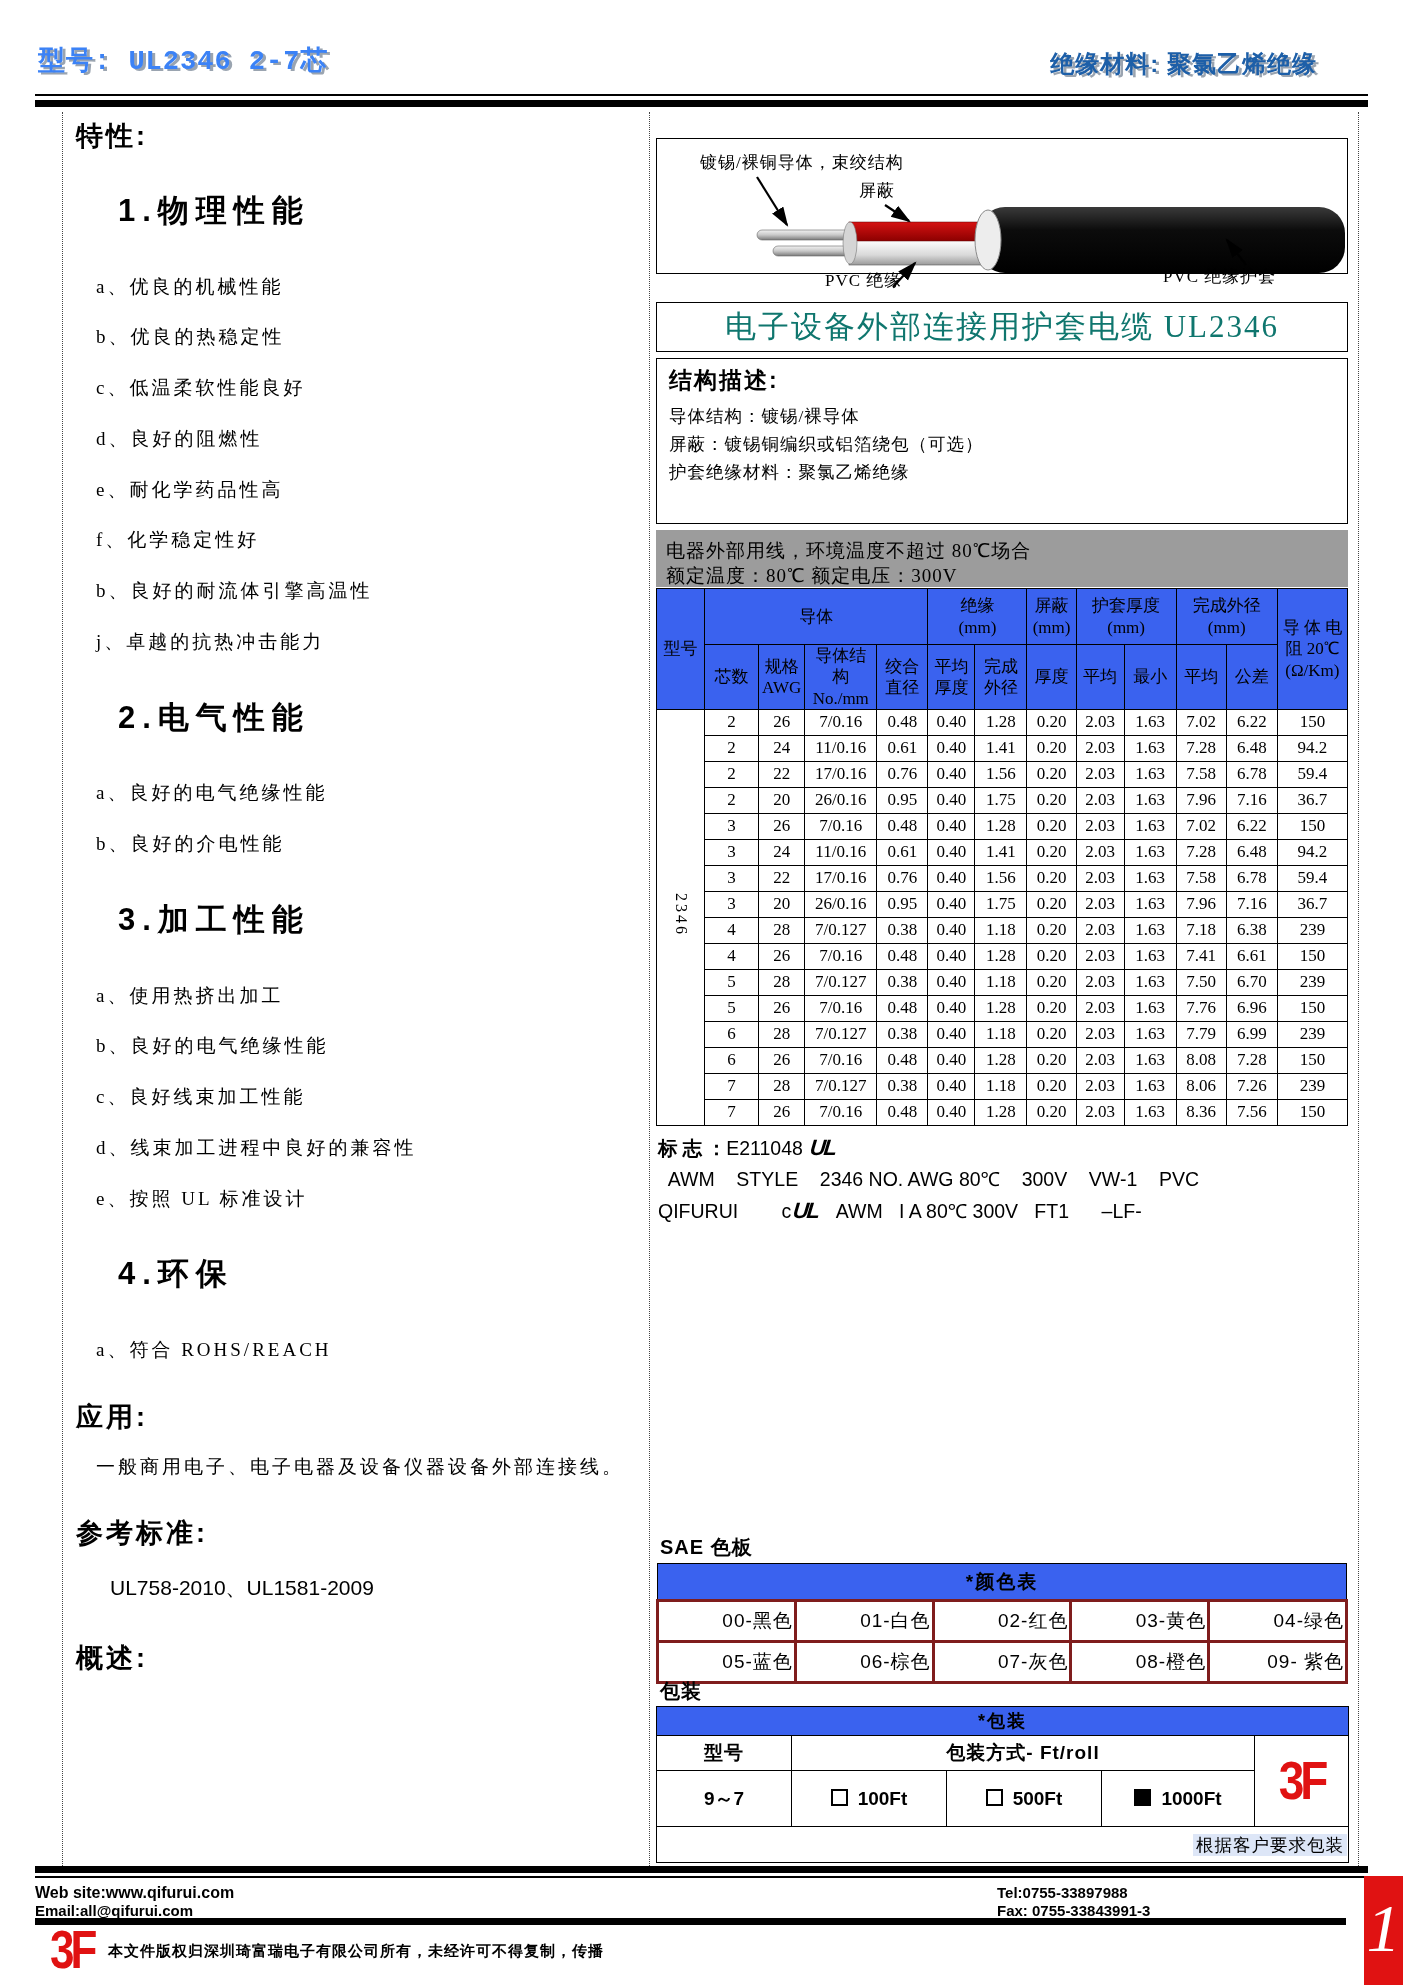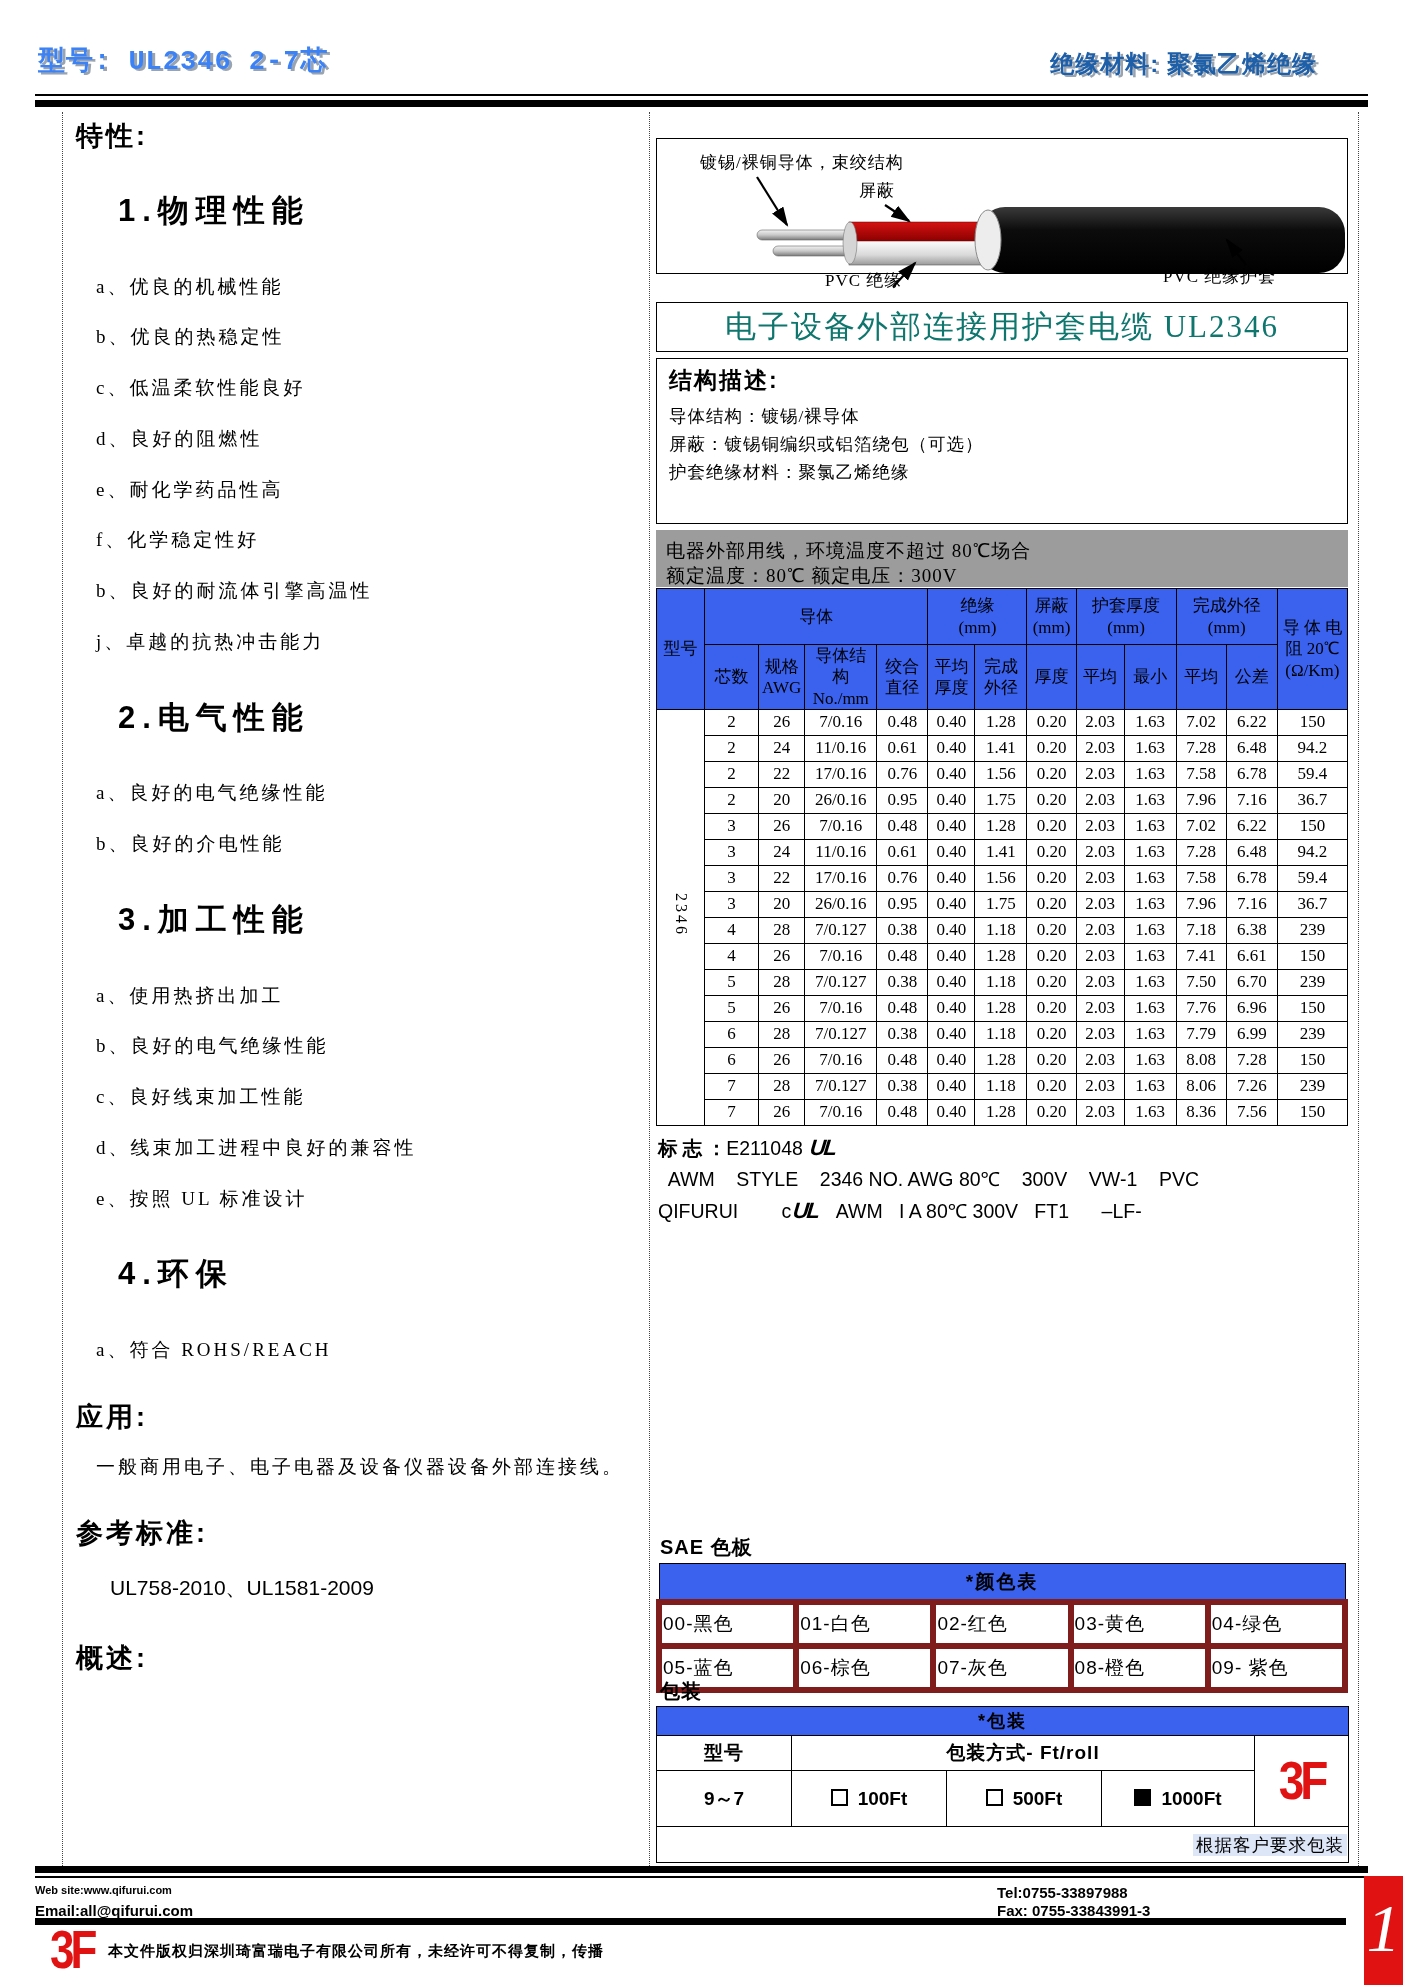--- a/index.html
+++ b/index.html
@@ -49,37 +49,37 @@
   .vert{display:inline-block;writing-mode:vertical-rl;font-size:16px;letter-spacing:3px;}
   
   .mark-block{position:absolute;left:658px;top:1132px;width:692px;font-size:19.5px;line-height:31px;}
   .mark-block span{white-space:pre;}
   .ulmark{display:inline-block;font-weight:900;font-style:italic;font-size:22px;
           letter-spacing:-2px;transform:skewX(-6deg);padding:0 2px;}
   
   .sec-label{position:absolute;left:660px;font-weight:900;font-size:20px;letter-spacing:1px;}
   .color-table{position:absolute;left:656px;top:1563px;width:692px;border-collapse:collapse;table-layout:fixed;}
   .color-table th{background:#3a62ef;border:1px solid #000;height:33px;font-size:19px;font-weight:bold;letter-spacing:2px;}
-  .color-table td{border:6px solid #7f1d1d;height:36px;text-align:left;font-size:19px;letter-spacing:1px;}
+  .color-table td{border:3px solid #7f1d1d;height:36px;text-align:right;font-size:19px;letter-spacing:1px;}
   
   .pack-table{position:absolute;left:656px;top:1706px;width:692px;border-collapse:collapse;table-layout:fixed;}
   .pack-table th.bluebar{background:#3a62ef;border:1px solid #000;height:26px;font-size:18px;
        font-weight:bold;letter-spacing:2px;}
   .pack-table th,.pack-table td{border:1px solid #000;text-align:center;}
   .pack-head-row th{height:32px;font-size:19px;font-weight:bold;letter-spacing:1px;background:#fff;}
   .pack-opt-row td{height:53px;font-size:19px;font-weight:bold;}
   .cbx{display:inline-block;width:13px;height:13px;border:2px solid #000;vertical-align:-1px;margin-right:10px;}
   .cbx.filled{background:#000;}
   .logo-3f{font-weight:900;font-size:46px;color:#e01212;letter-spacing:-4px;
            transform:scaleY(1.15);display:inline-block;line-height:1;}
   .pack-note-row td{height:33px;text-align:right;font-family:"Liberation Serif",serif;font-size:17.5px;
            padding-left:4px;letter-spacing:1px;}
   .note-hl{background:#dde6f7;padding:1px 3px;}
   
-  .foot-web{position:absolute;left:35px;top:1884px;font-size:11px;font-weight:bold;}
+  .foot-web{position:absolute;left:35px;top:1884px;font-size:16px;font-weight:bold;}
   .foot-email{position:absolute;left:35px;top:1902px;font-size:15px;font-weight:bold;}
   .foot-tel{position:absolute;left:997px;top:1884px;font-size:15px;font-weight:bold;}
   .foot-fax{position:absolute;left:997px;top:1902px;font-size:15px;font-weight:bold;}
   .foot-logo{position:absolute;left:50px;top:1928px;font-weight:900;font-size:44px;color:#e01212;
              letter-spacing:-4px;transform:scaleY(1.2);line-height:1;}
   .foot-copy{position:absolute;left:108px;top:1942px;font-size:15px;font-weight:bold;letter-spacing:1px;}
   .page-bar{position:absolute;left:1364px;top:1876px;width:39px;height:109px;background:#e01212;
             color:#fff;text-align:center;}
   .page-num{font-family:"Liberation Serif",serif;font-style:italic;font-size:68px;line-height:105px;}
 </style>

